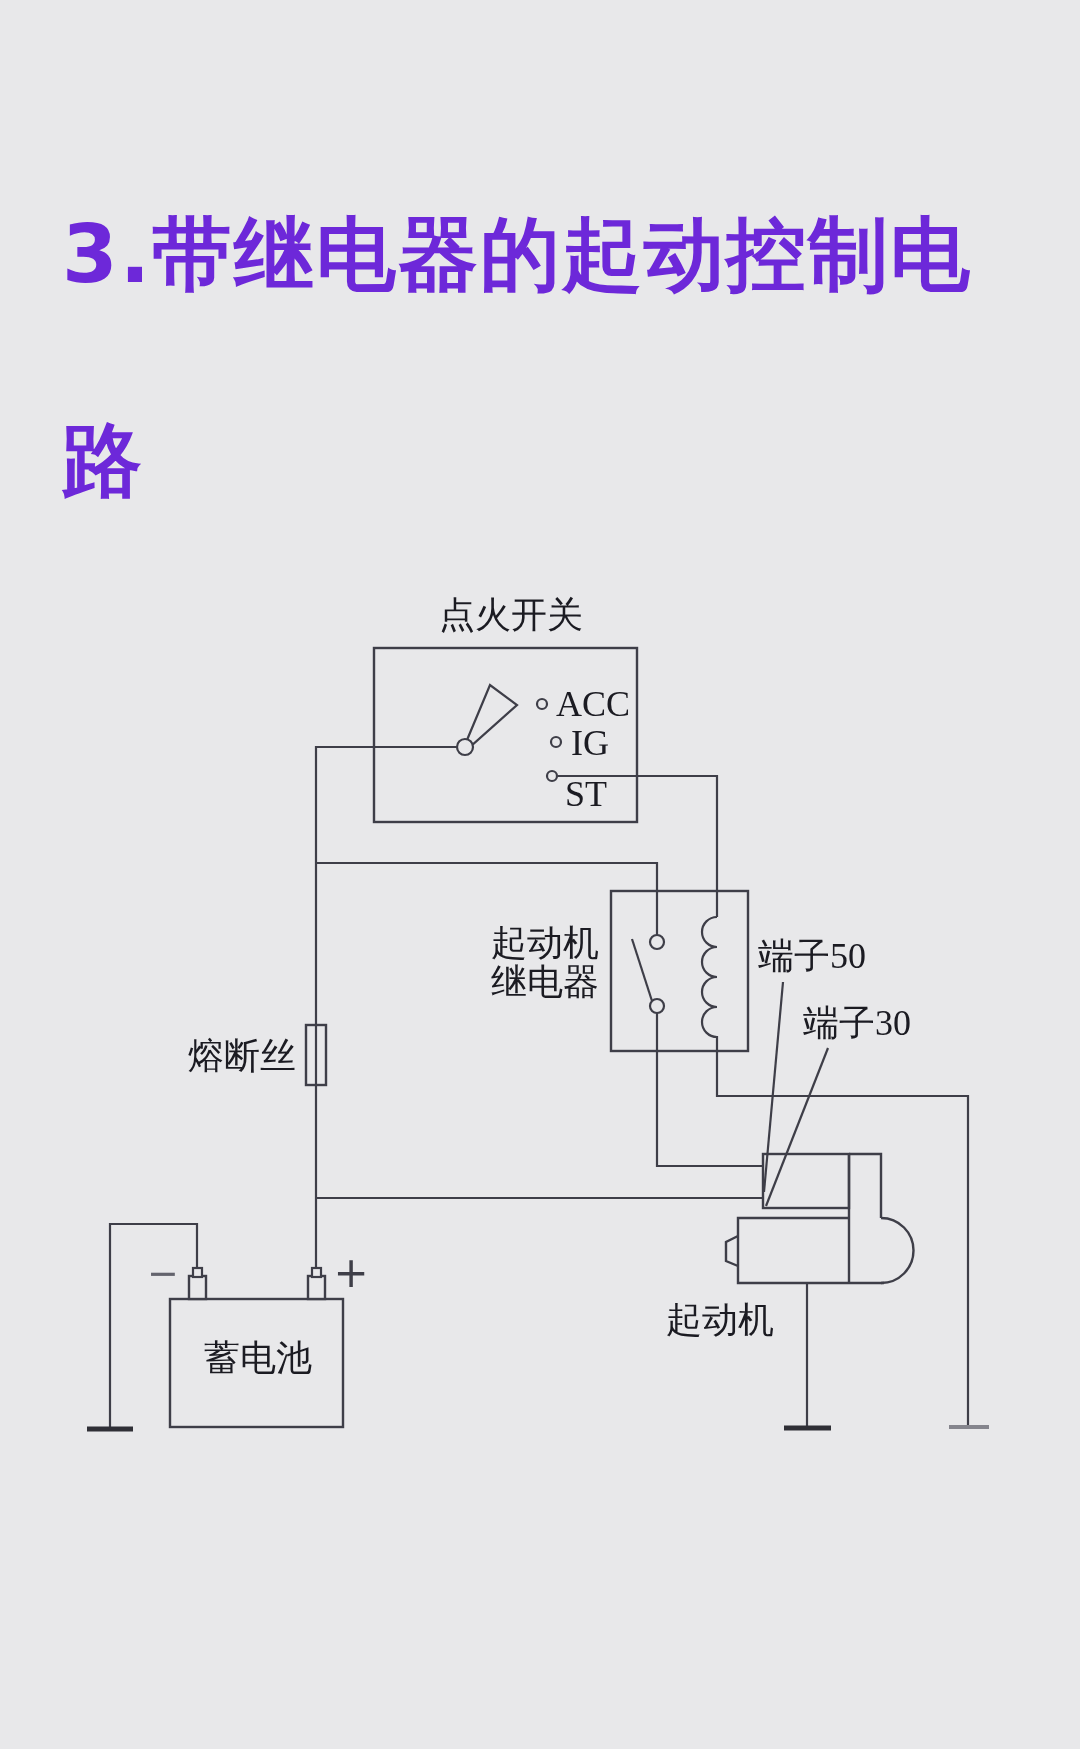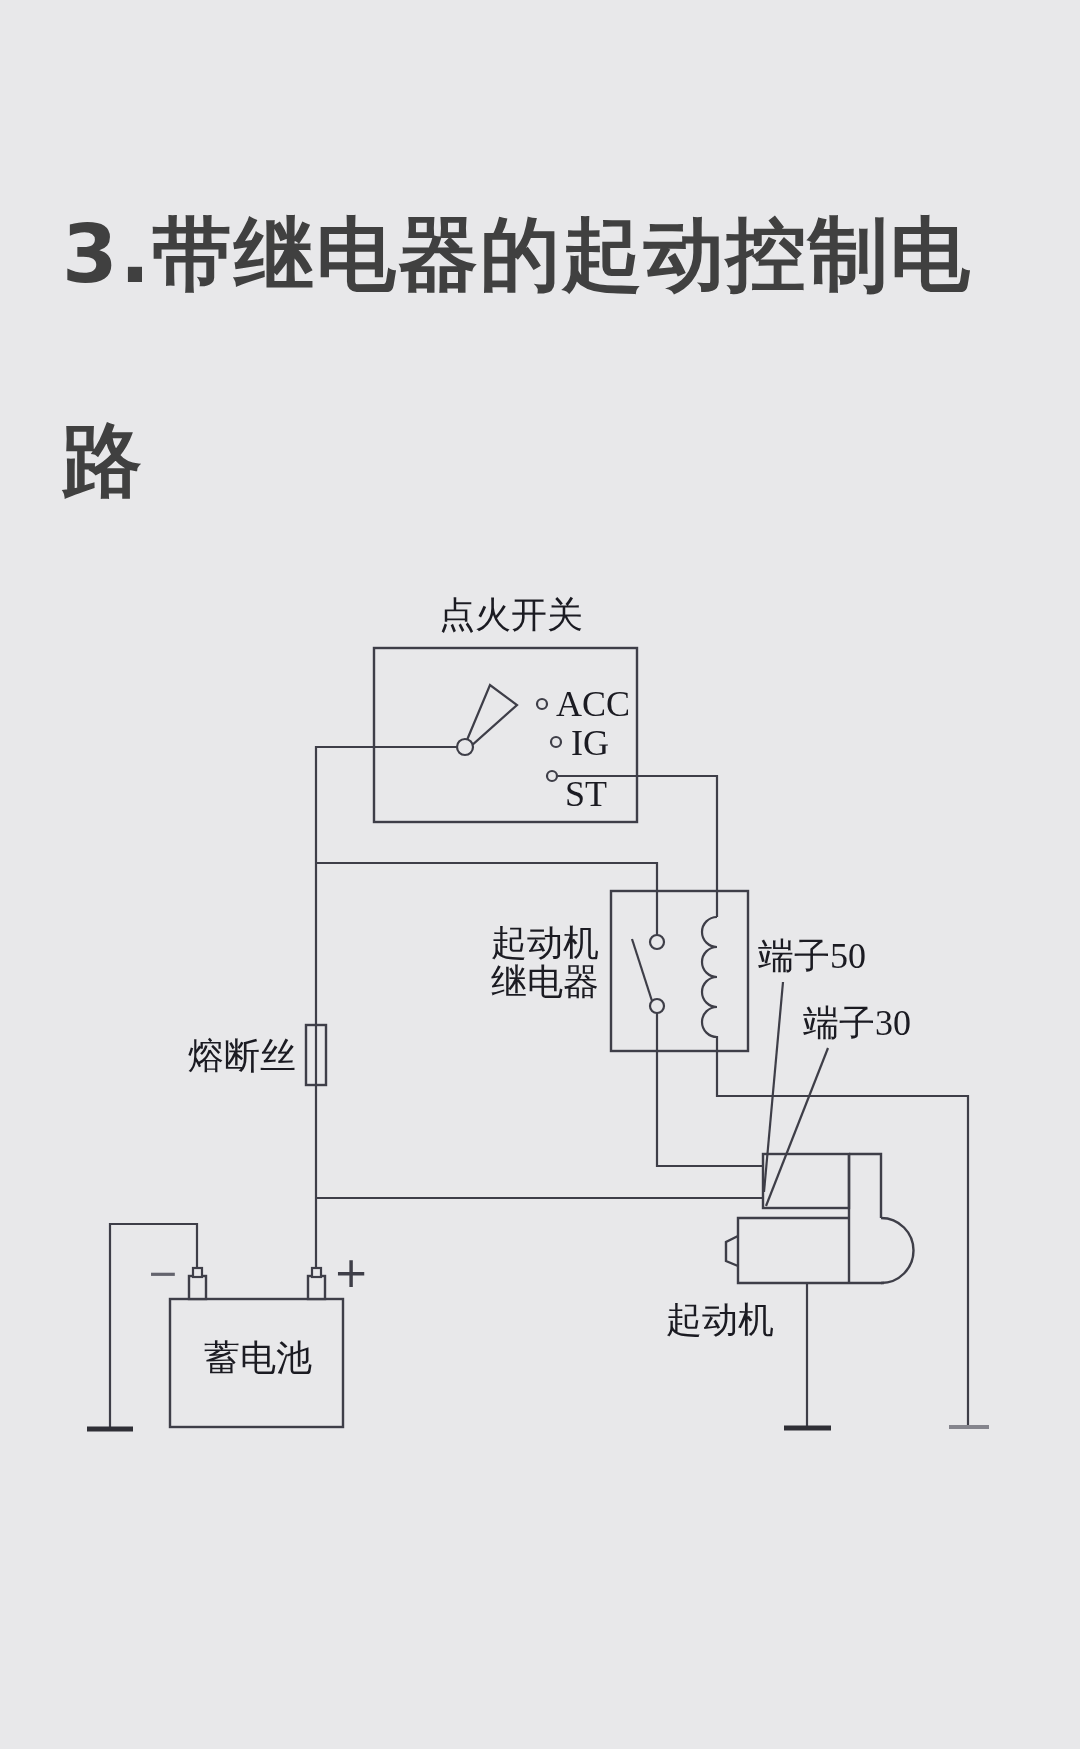--- a/index.html
+++ b/index.html
@@ -10,21 +10,21 @@
     overflow:hidden;
     font-family:"Liberation Sans", sans-serif;
   }
   .title-line{
     position:absolute;
     left:62px;
     font-family:"DejaVu Sans","Liberation Sans",sans-serif;
     font-weight:bold;
     font-size:80px;
     line-height:1.08;
-    color:#404040;
+    color:#6d28d9;
     letter-spacing:2px;
     white-space:nowrap;
   }
   #title-line1{top:212px;}
   #title-line2{top:418px;}
   svg.diagram{
     position:absolute;left:0;top:0;
   }
   .wire{stroke:#3e3e48;stroke-width:2.2;fill:none;}
   .boxline{stroke:#3e3e48;stroke-width:2.4;fill:none;}

